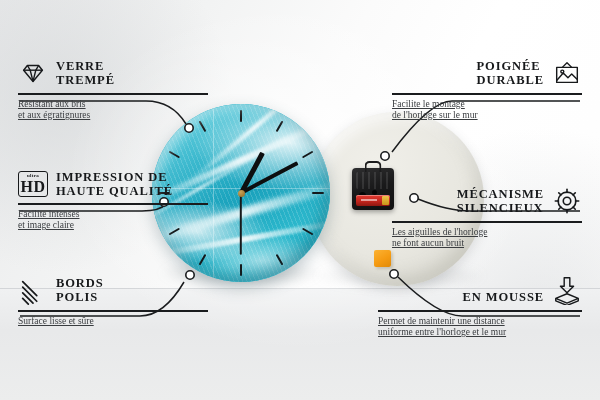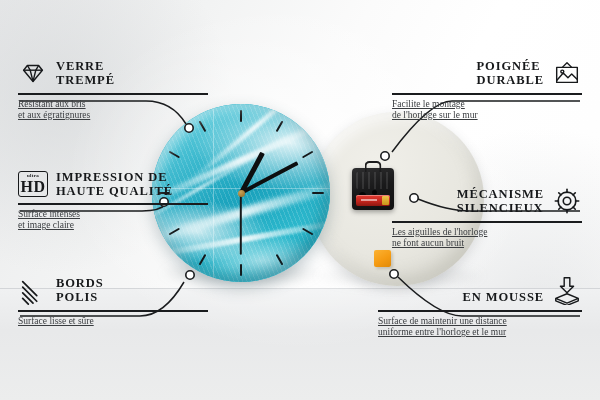--- a/index.html
+++ b/index.html
@@ -218,21 +218,21 @@
         <span class="u">ultra</span>
         <span class="h">HD</span>
       </span>
       <span class="title">
         <span>IMPRESSION DE</span><br>
         <span>HAUTE QUALITÉ</span>
       </span>
     </div>
     <div class="rule"></div>
     <div class="sub">
-      <span>Surface intenses</span><br>
+      <span>Facilite intenses</span><br>
       <span>et image claire</span>
     </div>
   </div>
 
   <div class="callout left" style="left:18px;top:275px;">
     <div class="head">
       <span class="icon">
         <svg viewBox="0 0 32 32" fill="none" stroke="currentColor" stroke-width="1.8" stroke-linecap="round">
           <path d="M5 7 L20 22"></path>
             <path d="M5 13 L20 28"></path>
@@ -310,18 +310,18 @@
           <path d="M4 25 V27.5 L16 32.5 L28 27.5 V25"></path>
         </svg>
       </span>
       <span class="title">
         <br>
         <span>EN MOUSSE</span>
       </span>
     </div>
     <div class="rule"></div>
     <div class="sub">
-      <span>Surface de maintenir une distance</span><br>
+      <span>Permet de maintenir une distance</span><br>
       <span>uniforme entre l'horloge et le mur</span>
     </div>
   </div>
 
 </div>
 
 </body></html>

